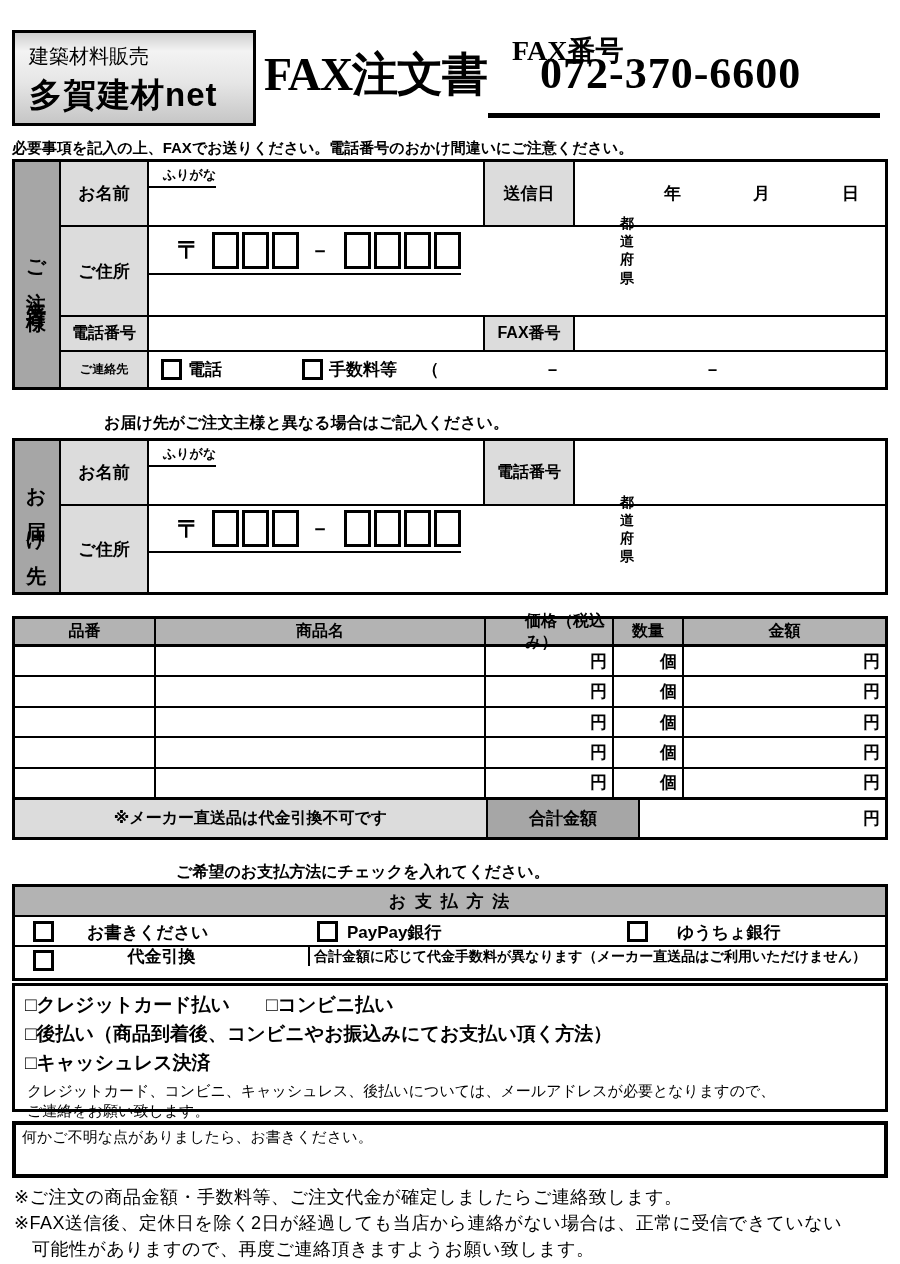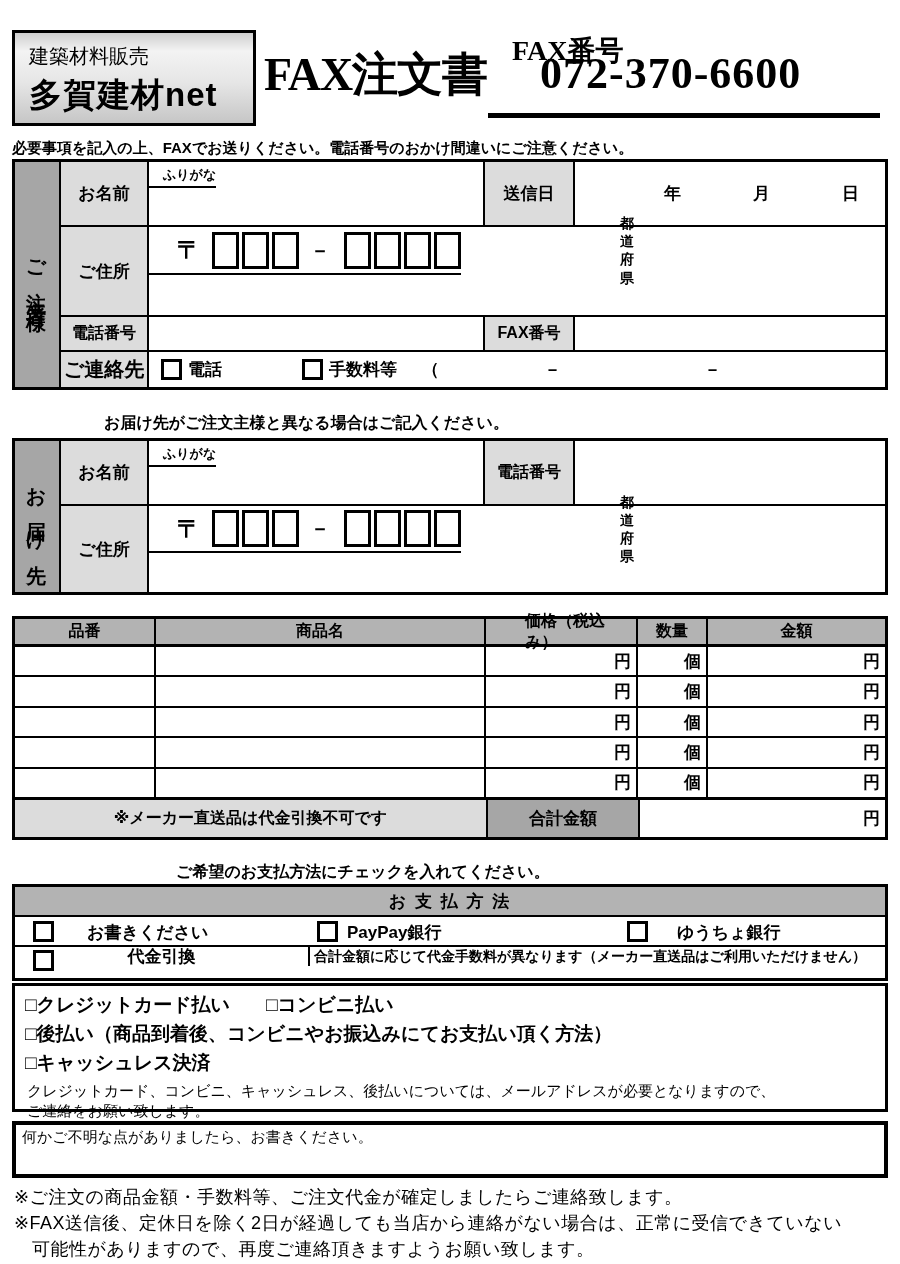--- a/index.html
+++ b/index.html
@@ -79,21 +79,21 @@
   .contactarea .d2 { margin-left:143px; }
 
   .sec-note { position:absolute; font-size:16px; font-weight:bold; }
 
   
   .items { position:absolute; left:12px; top:616px; width:876px; height:224px;
            border:3px solid #000; display:flex; flex-direction:column; background:#fff; }
   .ihead { display:flex; height:28px; border-bottom:3px solid #000; background:#b3b3b3; }
   .hc { display:flex; align-items:center; justify-content:center;
         font-weight:bold; font-size:16px; border-right:2px solid #000; }
-  .w141 { width:141px; } .w330 { width:330px; } .w152 { width:152px;padding-left:39px; } .w70 { width:70px; }
+  .w141 { width:141px; } .w330 { width:330px; } .w152 { width:128px;padding-left:39px; } .w70 { width:70px; }
   .last { border-right:none !important; }
   .irow { display:flex; flex:1; border-bottom:2px solid #000; }
   .irow:nth-last-of-type(2) { border-bottom:none; }
   .ic { border-right:2px solid #000; display:flex; align-items:center; justify-content:flex-end;
         font-weight:bold; font-size:17px; padding-right:5px; }
   .ifoot { display:flex; height:40px; border-top:3px solid #000; }
   .notecell { width:473px; background:#dcdcdc; border-right:2px solid #000;
               display:flex; align-items:center; justify-content:center;
               font-weight:bold; font-size:16px; }
   .totallbl { width:152px; background:#a6a6a6; border-right:2px solid #000;
@@ -187,21 +187,21 @@
           <div class="fill"></div>
         </div>
       </div>
       <div class="trow bb" style="height:35px;">
         <div class="lbl" style="font-size:16px;">電話番号</div>
         <div class="w336 br"></div>
         <div class="glbl w90" style="font-size:16px;">FAX番号</div>
         <div class="flex1"></div>
       </div>
       <div class="trow" style="height:35px;">
-        <div class="lbl" style="font-size:20px;">ご連絡先</div>
+        <div class="lbl" style="font-size:12px;">ご連絡先</div>
         <div class="contactarea">
           <span class="cb"></span>
           <span class="t">電話</span>
           <span class="cb cb2"></span>
           <span class="t">手数料等</span>
           <span class="t paren">（</span>
           <span class="t d1">－</span>
           <span class="t d2">－</span>
         </div>
       </div>

